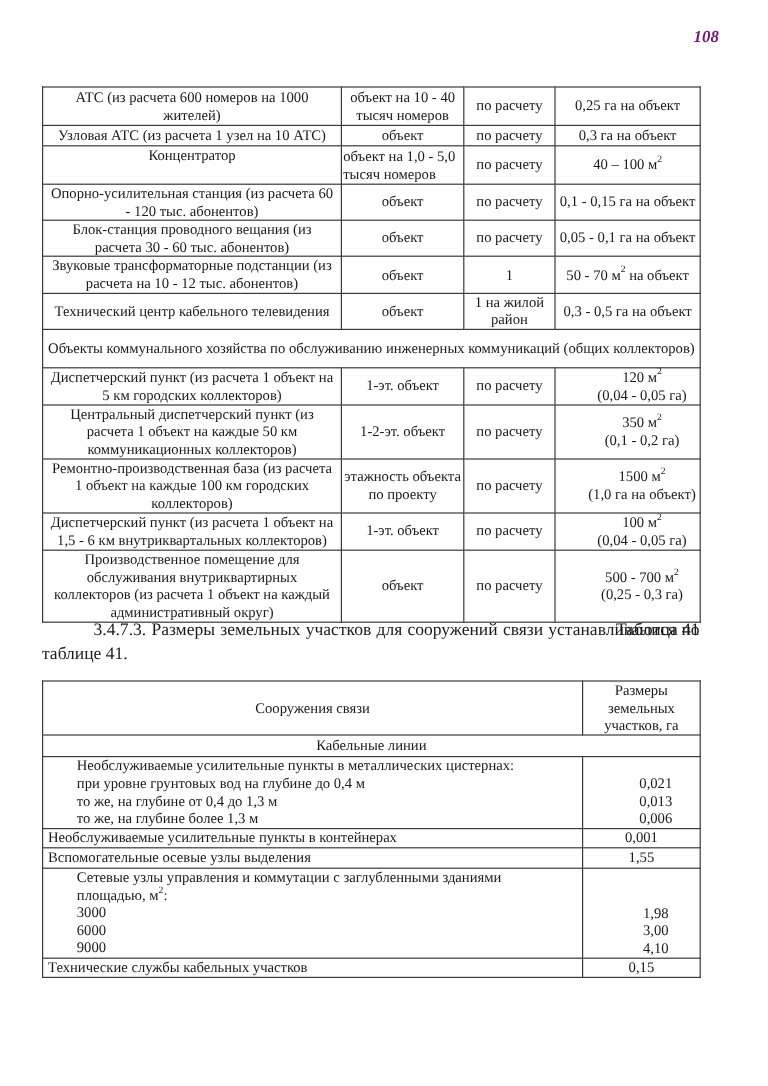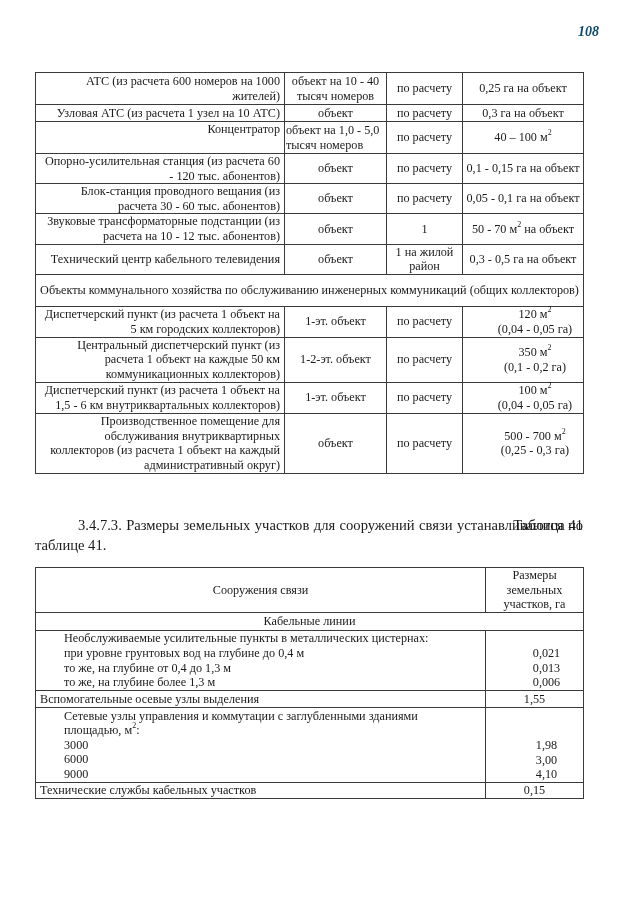--- a/index.html
+++ b/index.html
@@ -4,26 +4,26 @@
 <style>
   html, body { margin: 0; padding: 0; background: #ffffff; }
   body {
     width: 640px; height: 905px; position: relative; overflow: hidden;
     font-family: "Liberation Serif", "DejaVu Serif", serif;
     color: #1a1a1a;
   }
   .page-num {
     position: absolute; left: 578px; top: 24px;
     font-family: "Liberation Serif", serif; font-style: italic; font-weight: bold;
-    font-size: 14px; color: #0c4a6e;
+    font-size: 14px; color: #701a75;
   }
   table { border-collapse: collapse; position: absolute; table-layout: fixed; }
   td, th { border: 1px solid #3a3a3a; padding: 0 4px; vertical-align: middle; font-weight: normal; }
   #t1 { left: 35px; top: 72px; width: 548px; font-size: 12.2px; line-height: 14.6px; }
-  #t1 td.c1 { text-align: right; }
+  #t1 td.c1 { text-align: center; }
   #t1 td.c2, #t1 td.c3, #t1 td.c4 { text-align: center; padding: 0 1px; }
   #t1 td.section { text-align: center; }
   sup { font-size: 8px; line-height: 0; position: relative; top: -1px; vertical-align: super; }
   .para {
     position: absolute; left: 35px; top: 515px; width: 548px;
     font-size: 14.6px; line-height: 20px; text-align: justify; text-align-last: left;
   }
   .para .indent { display: inline-block; width: 43px; }
   .tbl-caption { position: absolute; left: 480px; top: 517px; width: 103px; text-align: right; font-size: 14.6px; font-family: Liberation Serif, serif; }
   #t2 { left: 35px; top: 567px; width: 548px; font-size: 12.2px; line-height: 14.6px; }
@@ -102,20 +102,29 @@
   </tr>
   <tr style="height:45px">
     <td class="c1">Центральный диспетчерский пункт (из расчета 1 объект на каждые 50 км коммуникационных коллекторов)</td>
     <td class="c2">1-2-эт. объект</td>
     <td class="c3">по расчету</td>
     <td class="c4">
           <span class="line"><span>350 м</span><sup>2</sup></span>
           <span class="line">(0,1 - 0,2 га)</span>
         </td>
   </tr>
+  <tr style="height:45px">
+    <td class="c1">Ремонтно-производственная база (из расчета 1 объект на каждые 100 км городских коллекторов)</td>
+    <td class="c2">этажность объекта по проекту</td>
+    <td class="c3">по расчету</td>
+    <td class="c4">
+          <span class="line"><span>1500 м</span><sup>2</sup></span>
+          <span class="line">(1,0 га на объект)</span>
+        </td>
+  </tr>
   <tr style="height:31px">
     <td class="c1">Диспетчерский пункт (из расчета 1 объект на 1,5 - 6 км внутриквартальных коллекторов)</td>
     <td class="c2">1-эт. объект</td>
     <td class="c3">по расчету</td>
     <td class="c4">
           <span class="line"><span>100 м</span><sup>2</sup></span>
           <span class="line">(0,04 - 0,05 га)</span>
         </td>
   </tr>
   <tr style="height:60px">
@@ -153,20 +162,24 @@
       <span class="line">при уровне грунтовых вод на глубине до 0,4 м</span>
       <span class="line">то же, на глубине от 0,4 до 1,3 м</span>
       <span class="line">то же, на глубине более 1,3 м</span>
     </td>
     <td class="c2" style="vertical-align:bottom">
       <span class="line">0,021</span>
       <span class="line">0,013</span>
       <span class="line">0,006</span>
     </td>
   </tr>
+  <tr style="height:15px">
+    <td class="c1">Необслуживаемые усилительные пункты в контейнерах</td>
+    <td class="c2">0,001</td>
+  </tr>
   <tr style="height:17px">
     <td class="c1">Вспомогательные осевые узлы выделения</td>
     <td class="c2">1,55</td>
   </tr>
   <tr style="height:75px">
     <td class="c1">
       <span class="line">Сетевые узлы управления и коммутации с заглубленными зданиями</span>
       <span class="line"><span>площадью, м</span><sup>2</sup><span>:</span></span>
       <span class="line sub">3000</span>
       <span class="line sub">6000</span>

